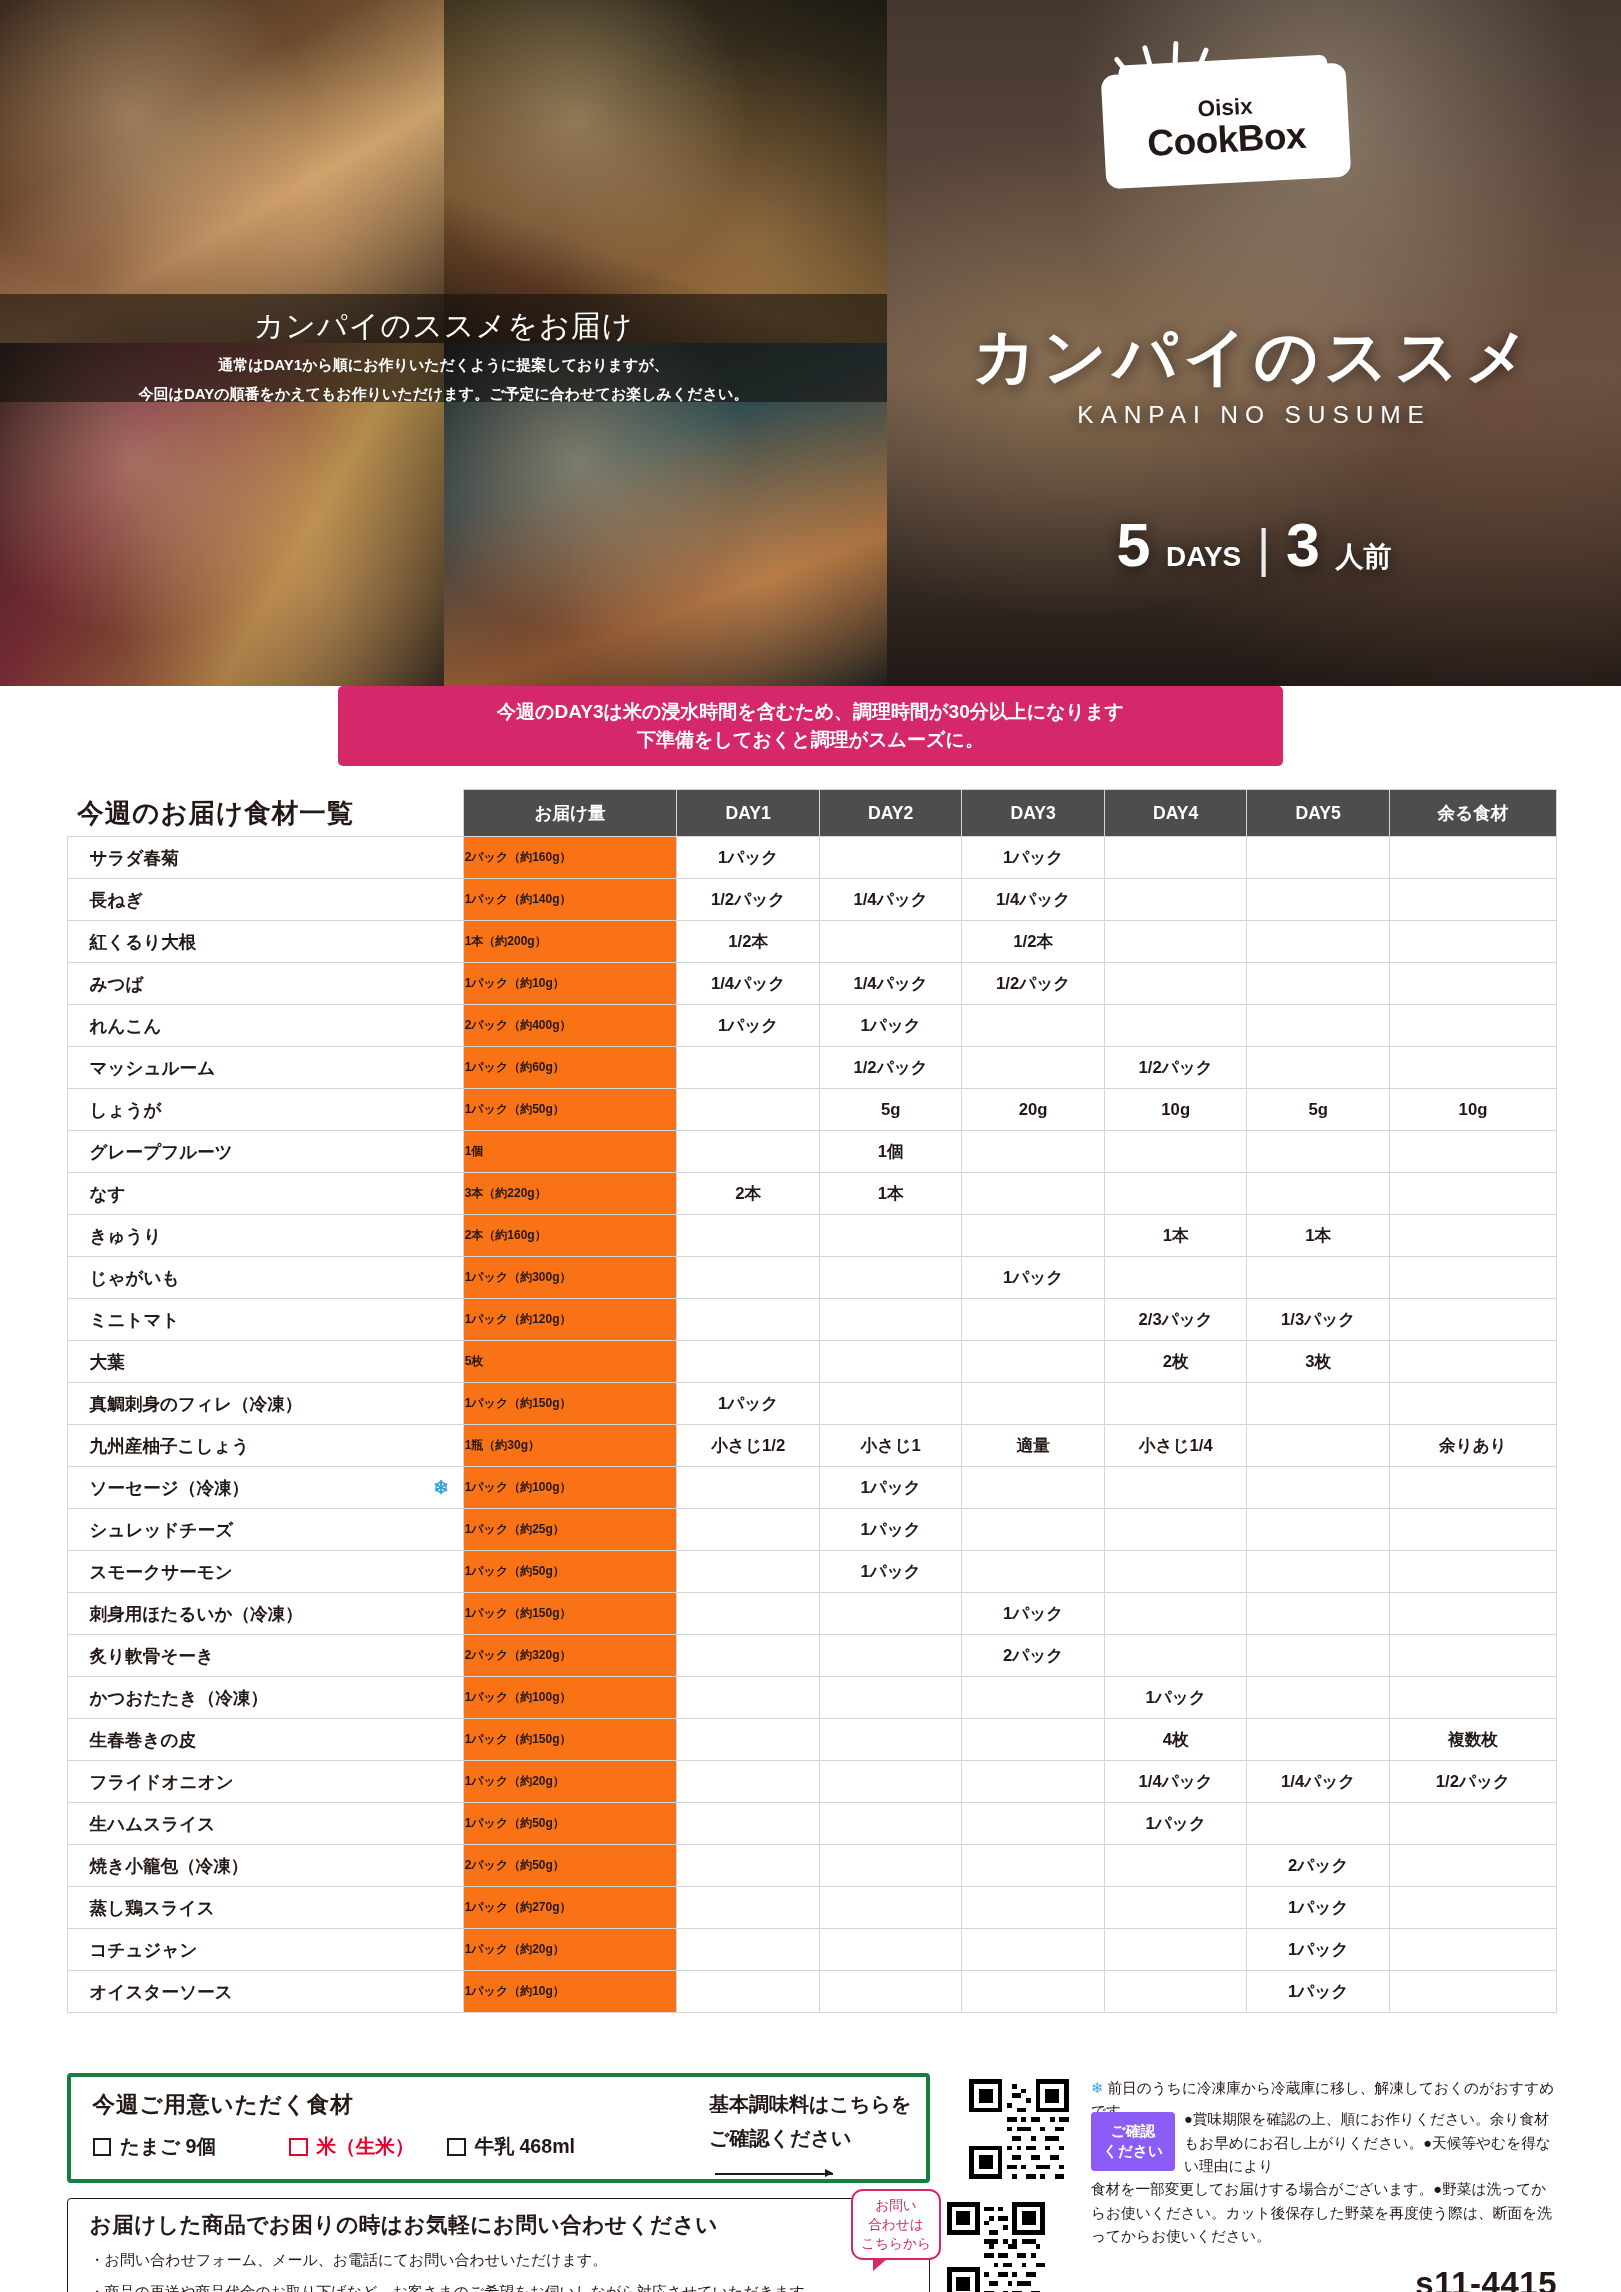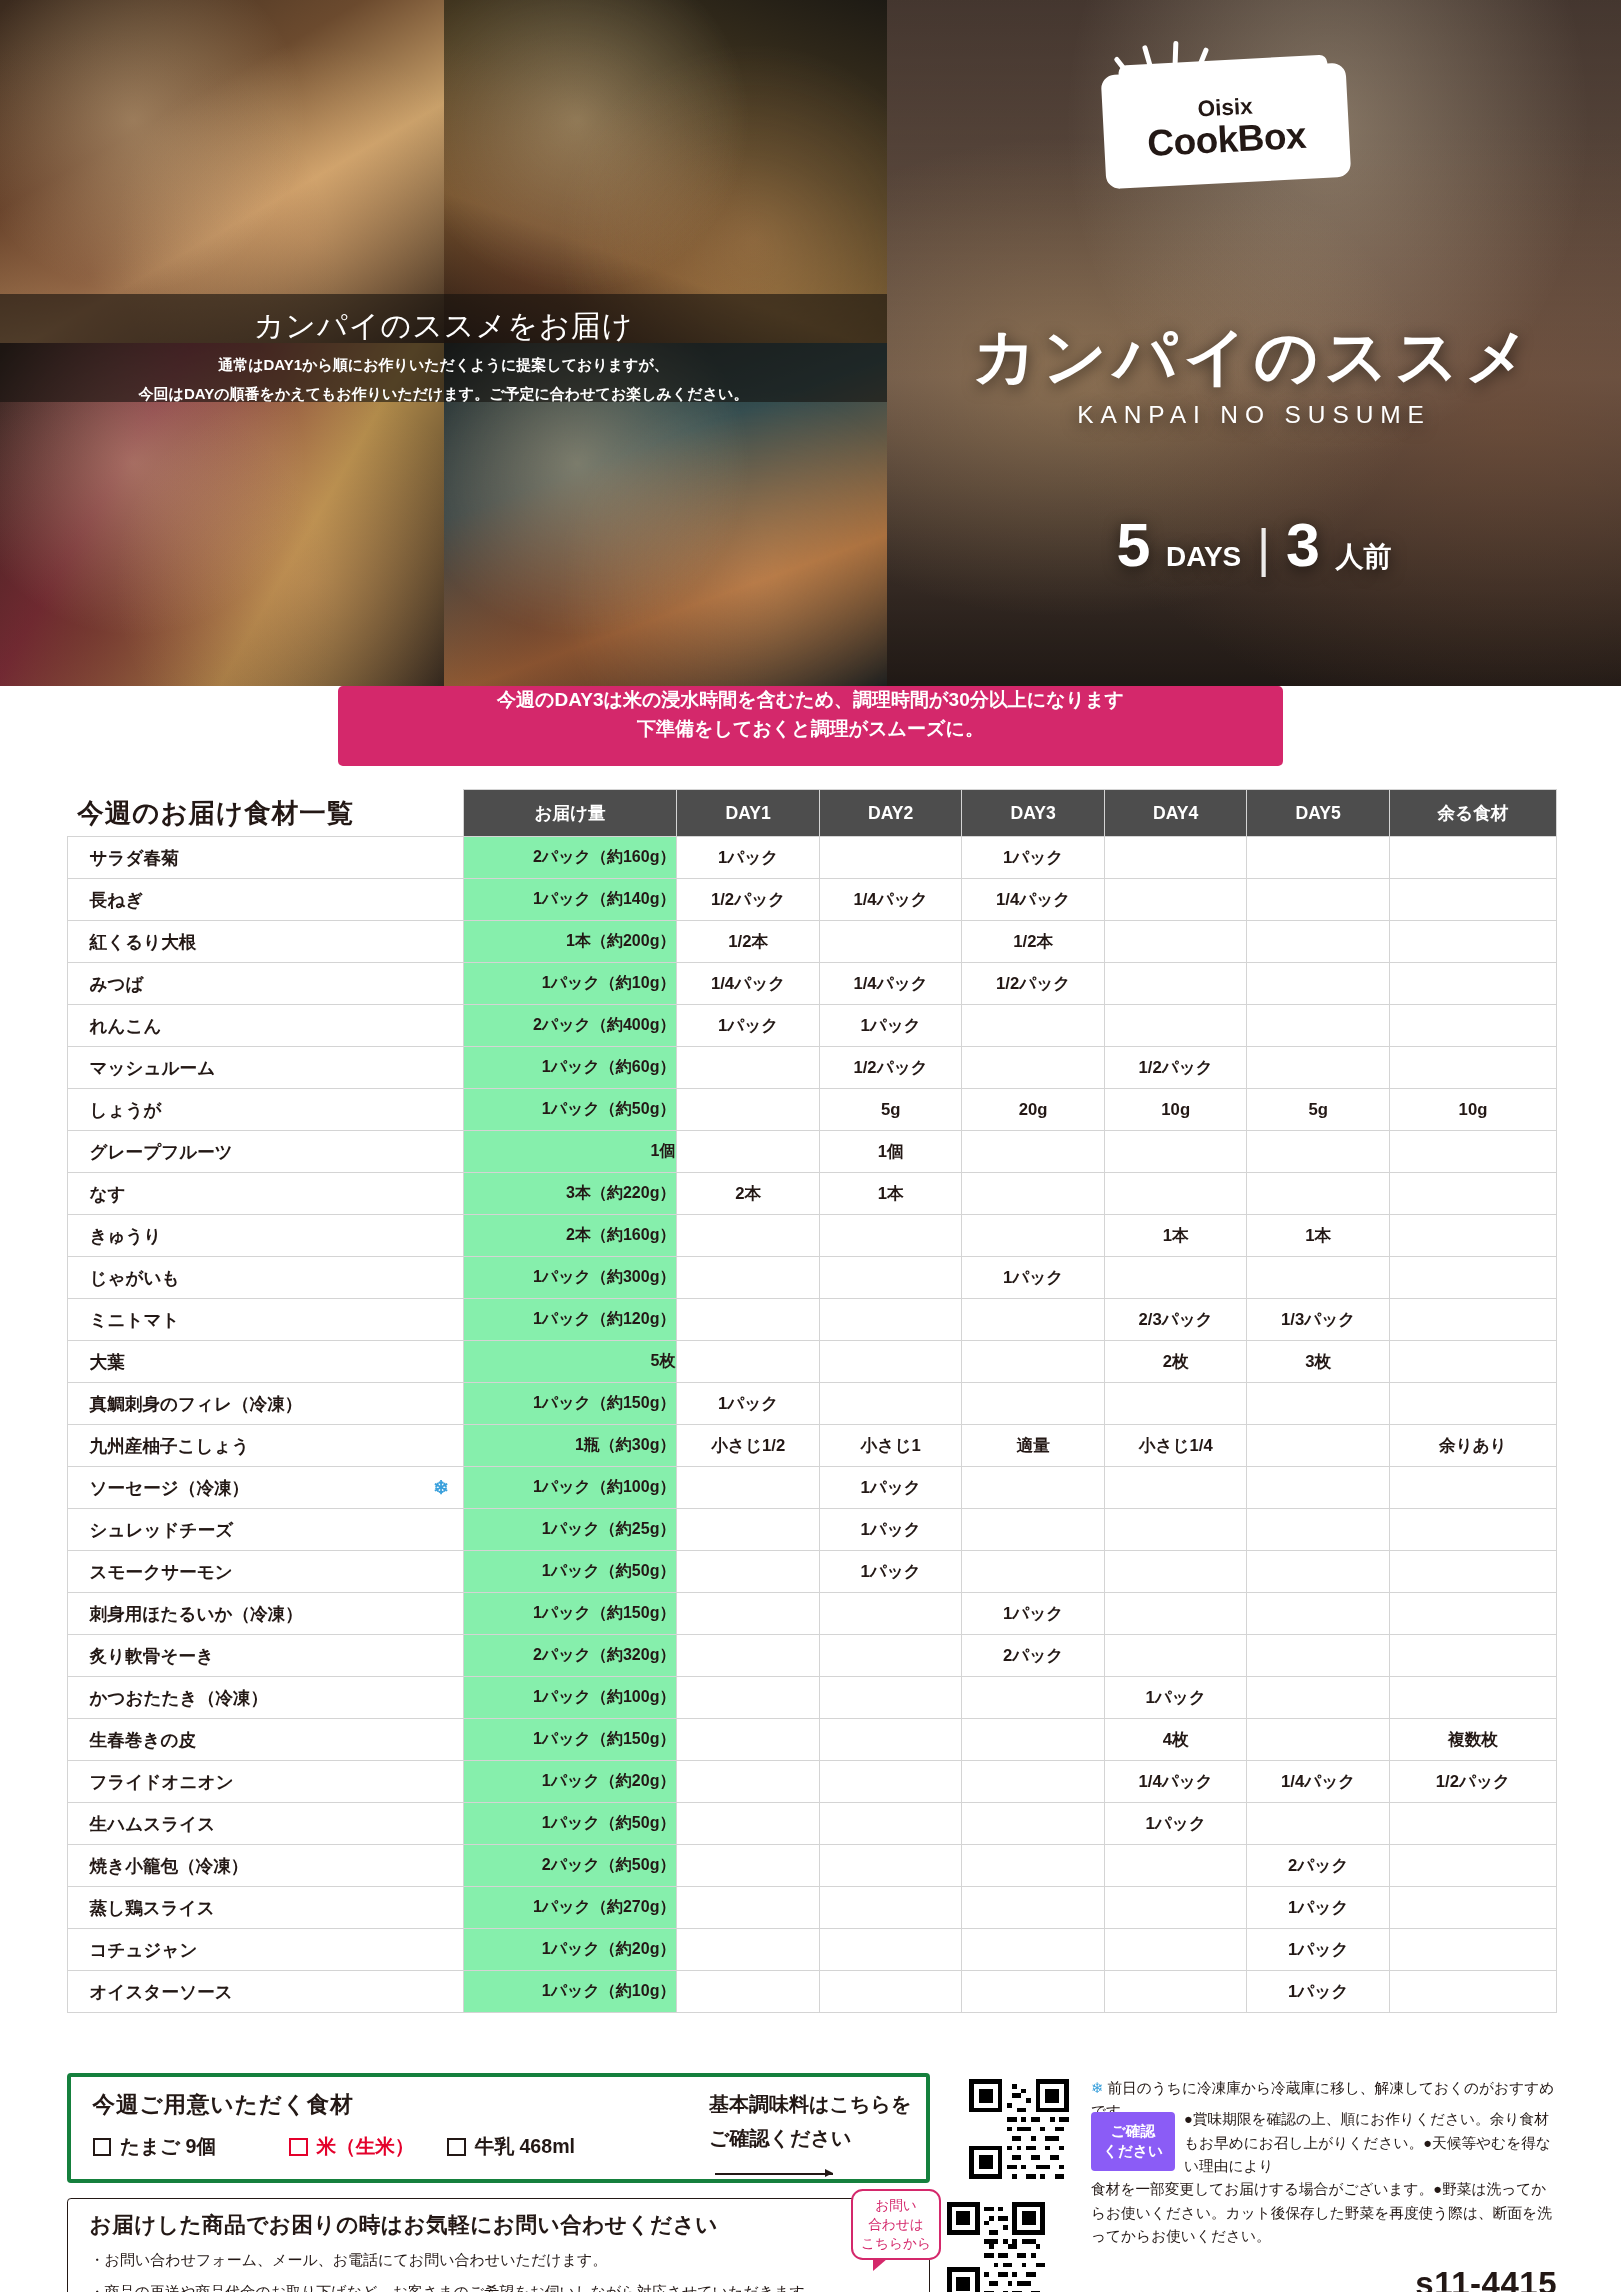--- a/index.html
+++ b/index.html
@@ -83,40 +83,40 @@
     font-weight:bold; display:flex; align-items:baseline; justify-content:center; gap:15.7px;
   }
   .hero-days .n { font-size:61px; }
   .hero-days .u { font-size:28px;text-align:center; }
   .hero-days .bar { font-size:51px; font-weight:300; opacity:.9; }
 
   
   .notice {
     position:absolute; left:338px; top:686px; width:945px; height:80px;
     background:#d4286b; color:#fff; border-radius:4.9px;
-    display:flex; flex-direction:column; align-items:center; justify-content:flex-start;
+    display:flex; flex-direction:column; align-items:center; justify-content:center;
     line-height:1.5;
   }
   .notice .l1 { font-size:19px; font-weight:bold; }
   .notice .l2 { font-size:19px; font-weight:bold; }
 
   
   .table-wrap { position:absolute; left:67px; top:789px; width:1490px; }
   table { border-collapse:collapse; width:1490px; font-size:16.7px; }
   th, td { border:1px solid #d4d4d4; }
   .hdr-title {
     border:none !important; text-align:left; font-size:26.5px; font-weight:bold;
     padding-left:9.8px; color:#231815; letter-spacing:1px;
   }
   thead th.dark {
     background:#4d4d4d; color:#fff; font-weight:bold; height:47px; font-size:17.6px; text-align:center;
   }
   tbody td { height:42px; }
   td.name { text-align:left; padding-left:21.6px; font-weight:bold; font-size:17.6px; position:relative; }
-  td.amount { background:#86efac; text-align:right; font-weight:bold; font-size:16px; }
+  td.amount { background:#f97316; text-align:left; font-weight:bold; font-size:12px; }
   td.day { text-align:center; font-weight:bold; font-size:16.7px; }
   .snow { position:absolute; right:13.7px; top:50%; transform:translateY(-50%); color:#3aa0dc; font-size:18.6px; }
 
   col.c-name { width:372px; }
   col.c-amt { width:201px; }
   col.c-day { width:134px; }
   col.c-rest { width:157px; }
 
   
   .bottom { position:absolute; left:67px; top:2073px; width:1490px; }

